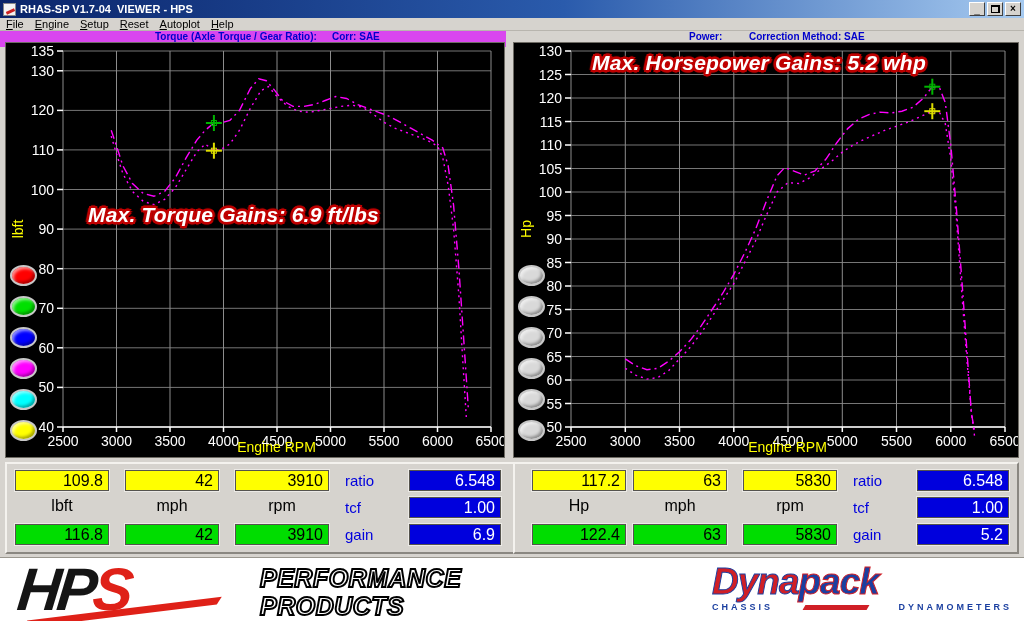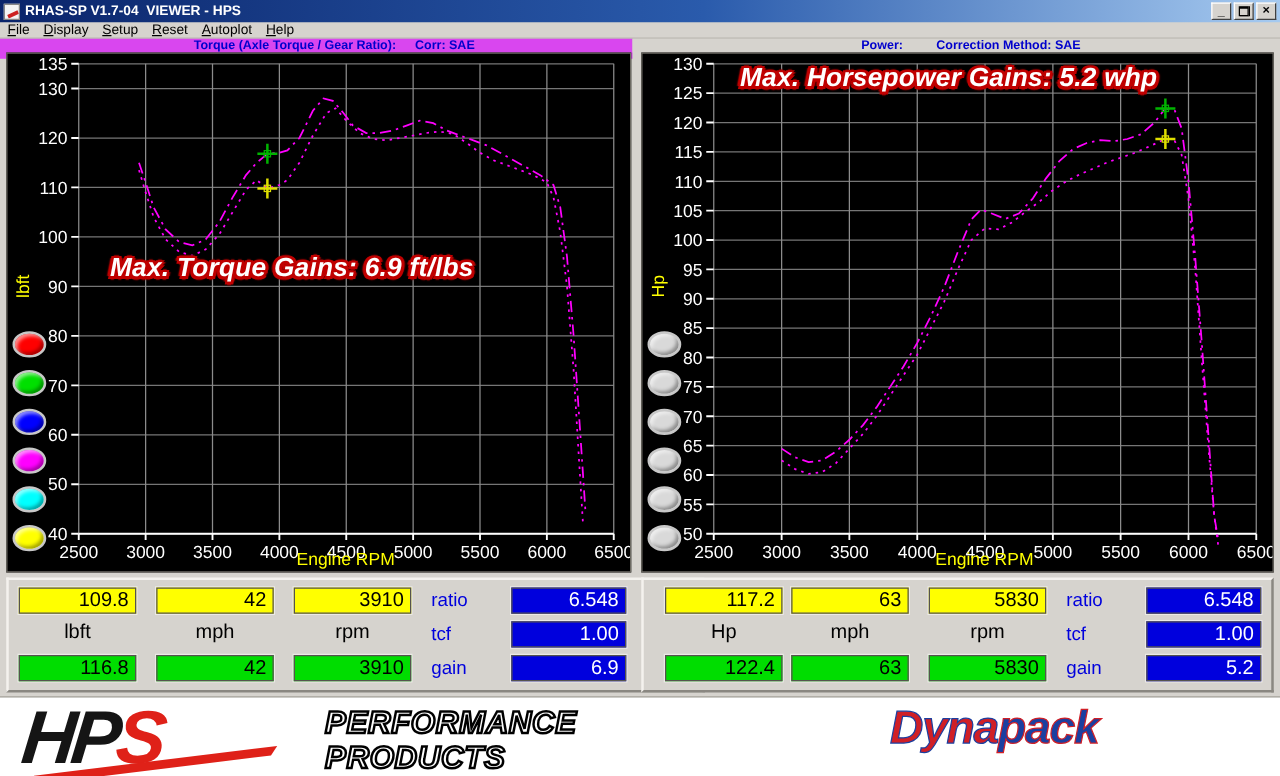--- a/index.html
+++ b/index.html
@@ -113,21 +113,21 @@
     <span class="win-btn">_</span>
     <span class="win-btn">
         <span class="restore-glyph"></span>
       </span>
     <span class="win-btn close">×</span>
   </span>
 </div>
 
 <div class="menubar">
   <span class="menu-item">File</span>
-  <span class="menu-item">Display</span>
+  <span class="menu-item">Engine</span>
   <span class="menu-item">Setup</span>
   <span class="menu-item">Reset</span>
   <span class="menu-item">Autoplot</span>
   <span class="menu-item">Help</span>
 </div>
 
 <div class="infostrip">
   <div class="strip-left">
     <span class="strip-text" style="left:155px;">Torque (Axle Torque / Gear Ratio):</span>
     <span class="strip-text" style="left:332px;">Corr: SAE</span>
@@ -378,14 +378,19 @@
   <div class="hps-logo">
     <div class="hps-letters"><span class="hps-hp">HP</span><span class="hps-s">S</span></div>
     <div class="hps-swoosh"></div>
     <div class="hps-tagline">
       <div>PERFORMANCE</div>
       <div>PRODUCTS</div>
     </div>
   </div>
   <div class="dynapack-logo">
     <div class="dyna-main"><span class="dyna-part1">Dyna</span><span class="dyna-part2">pack</span></div>
+    <div class="dyna-tagline">
+      <span class="dyna-tag-text">CHASSIS</span>
+      <span class="dyna-bar"></span>
+      <span class="dyna-tag-text">DYNAMOMETERS</span>
+    </div>
   </div>
 </div>
 
 </body></html>

